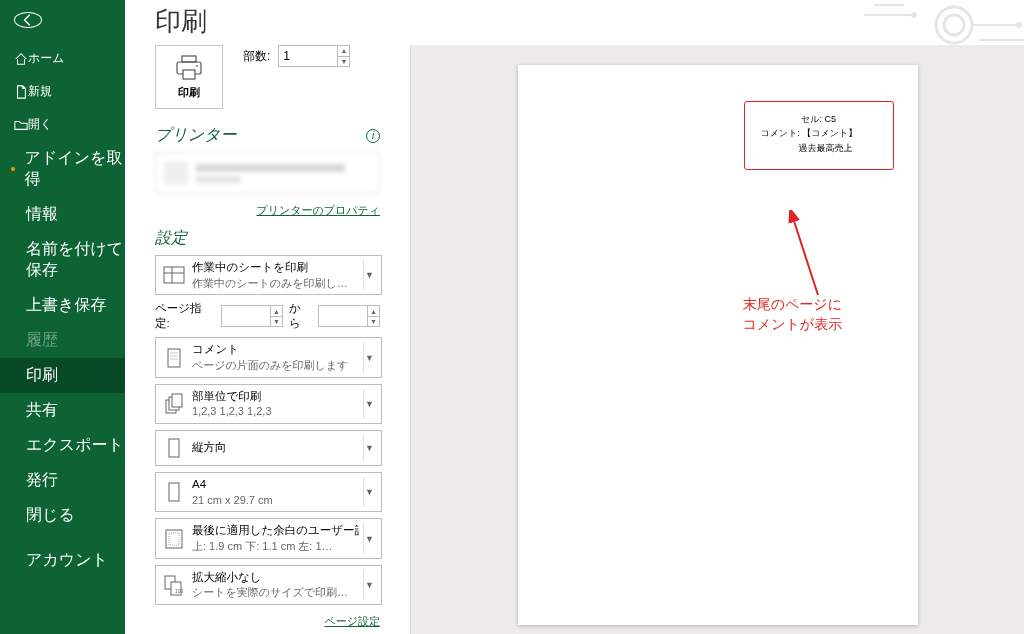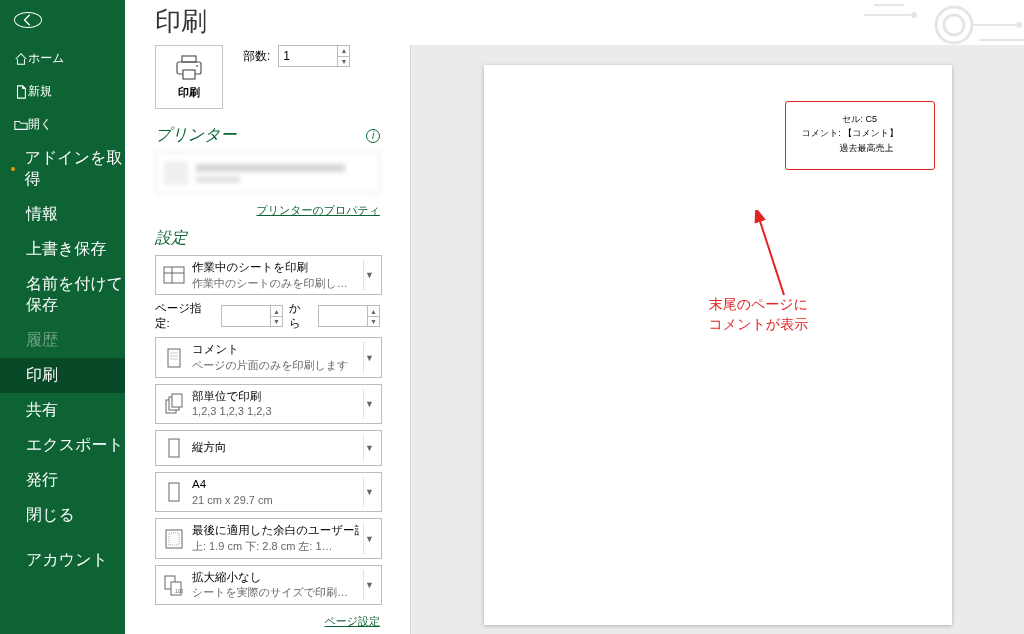--- a/index.html
+++ b/index.html
@@ -57,21 +57,21 @@
 .setting-row .texts { flex: 1; padding-left: 6px; font-size: 11.5px; line-height: 1.35; overflow:hidden; white-space:nowrap; text-overflow:ellipsis;}
 .setting-row .texts .sub { color: #666; font-size: 11px; white-space: nowrap; overflow: hidden; text-overflow: ellipsis; }
 .setting-row .chev { width: 12px; display: flex; align-items: center; justify-content: center; color: #666; font-size: 9px; border-left:1px solid #e0e0e0; align-self:stretch; margin-left:4px;}
 
 .page-range { display: flex; align-items: center; gap: 6px; font-size: 11.5px; margin: 0 30px 6px 0; }
 .page-range .inwrap { display:flex; align-items:center; }
 .page-range input { width: 50px; height: 22px; border: 1px solid #bdbbbb; font-size: 11px; padding: 0 3px; }
 
 
 .preview-body { flex: 1; display: flex; align-items: center; justify-content: center; padding: 20px; }
-.page { width: 468px; height: 560px; background: #fff; box-shadow: 0 1px 4px rgba(0,0,0,0.25); position: relative; padding: 36px 13px; }
+.page { width: 400px; height: 560px; background: #fff; box-shadow: 0 1px 4px rgba(0,0,0,0.25); position: relative; padding: 36px 20px; }
 .comment-box { border: 1.5px solid #e32222; border-radius: 3px; padding: 10px 16px 14px; width: 150px; margin-left: auto; margin-right:4px; font-size: 9px; line-height: 1.6; font-family: "MS Gothic", monospace; }
 .comment-box .c-line { white-space: nowrap; }
 .arrow-svg { position: absolute; top: 145px; left: 260px; }
 .annotation { position: absolute; top: 230px; left: 225px; color: #e32222; font-size: 14px; line-height: 1.4; text-align: center; font-weight: 500;}
 
 
 .watermark { position: absolute; top: 0; right: 0; width: 200px; height: 60px; opacity: 0.12; pointer-events:none; color:#333;}
 
 svg { display: block; }
 </style>
@@ -107,22 +107,22 @@
         </svg>
       </span>
     <span>開く</span>
   </div>
   <div class="side-section-gap"></div>
   <div class="side-sub side-addin">
     <span class="dot"></span>
     <span>アドインを取得</span>
   </div>
   <div class="side-sub"><span>情報</span></div>
+  <div class="side-sub side-two-line"><span>名前を付けて保存</span></div>
   <div class="side-sub"><span>上書き保存</span></div>
-  <div class="side-sub side-two-line"><span>名前を付けて保存</span></div>
   <div class="side-sub dim"><span>履歴</span></div>
   <div class="side-sub selected"><span>印刷</span></div>
   <div class="side-sub"><span>共有</span></div>
   <div class="side-sub"><span>エクスポート</span></div>
   <div class="side-sub"><span>発行</span></div>
   <div class="side-sub"><span>閉じる</span></div>
   <div class="side-bottom">
     <div class="side-sub"><span>アカウント</span></div>
     <div style="height:50px"></div>
     <div class="side-sub"><span>その他...</span></div>
@@ -269,21 +269,21 @@
 
       <div class="setting-row">
         <div class="icon-box">
             <svg viewBox="0 0 24 24">
               <rect x="4" y="3" width="16" height="18" stroke="#666" fill="none"></rect>
               <rect x="7" y="6" width="10" height="12" stroke="#aaa" fill="none" stroke-dasharray="1 1"></rect>
             </svg>
           </div>
         <div class="texts">
             <div>最後に適用した余白のユーザー設定</div>
-            <div class="sub">上: 1.9 cm 下: 2.8 cm 左: 1…</div>
+            <div class="sub">上: 1.9 cm 下: 1.1 cm 左: 1…</div>
           </div>
         <div class="chev">▼</div>
       </div>
 
       <div class="setting-row">
         <div class="icon-box">
             <svg viewBox="0 0 24 24">
               <rect x="3" y="3" width="10" height="13" stroke="#666" fill="#fff"></rect>
               <rect x="9" y="9" width="10" height="13" stroke="#666" fill="#fff"></rect>
               <text x="13" y="20" font-size="5" fill="#666">100</text>

